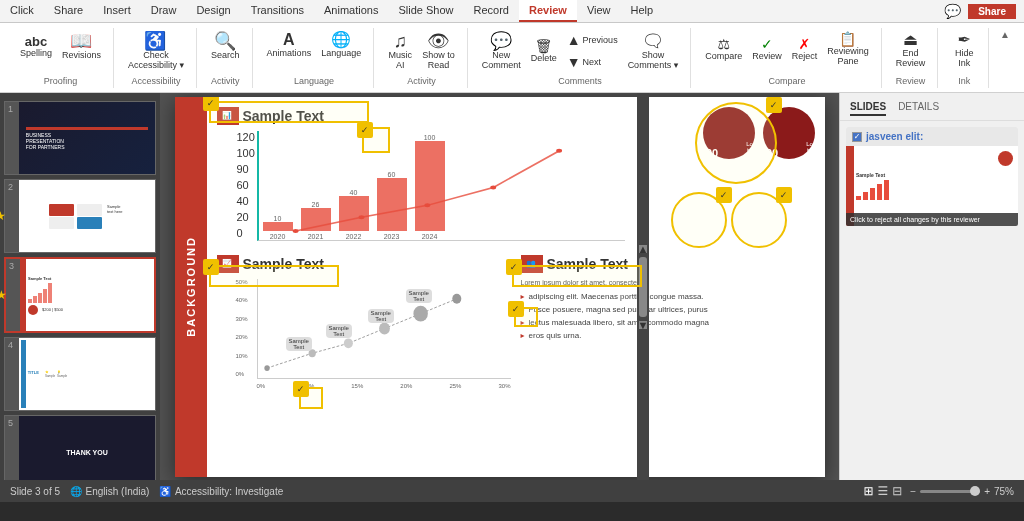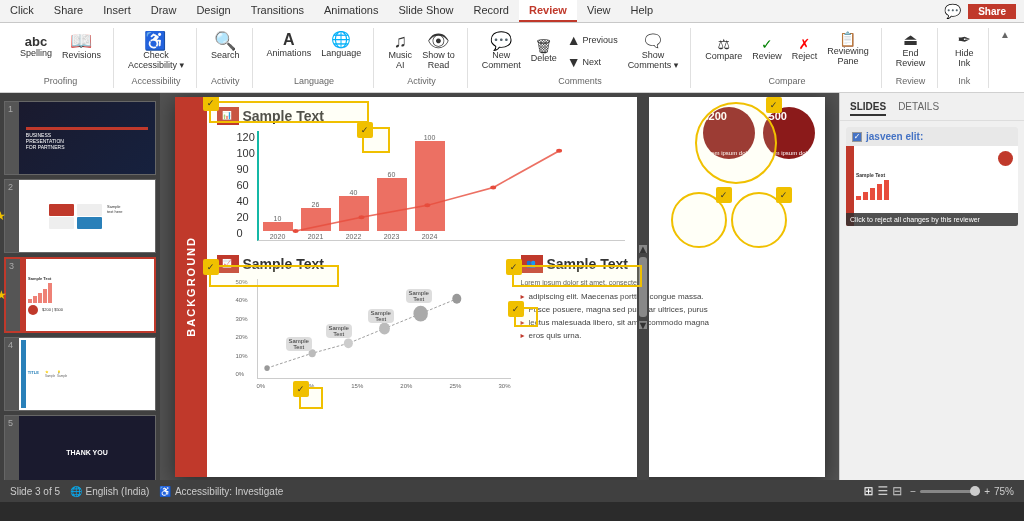--- a/index.html
+++ b/index.html
@@ -80,21 +80,21 @@
     .chart-bar-item { display: flex; flex-direction: column; align-items: center; }
     .chart-bar-fill { background: #e74c3c; opacity: 0.8; width: 30px; }
     .chart-bar-label { font-size: 7px; color: #666; margin-top: 2px; }
 
     
     .slide-top-right { width: 180px; display: flex; flex-direction: column; gap: 4px; align-items: flex-end; }
     .big-circle { width: 75px; height: 75px; background: #c0392b; border-radius: 50%; display: flex; flex-direction: column; align-items: center; justify-content: center; color: white; }
     .big-circle .big-num { font-size: 18px; font-weight: bold; }
     .big-circle .big-sub { font-size: 7px; text-align: center; }
     .small-circles { display: flex; gap: 8px; align-items: center; }
-    .small-circle { width: 52px; height: 52px; background: #8b1a1a; border-radius: 50%; display: flex; flex-direction: column; align-items: flex-start; justify-content: center; color: white; gap: 28px; }
+    .small-circle { width: 52px; height: 52px; background: #8b1a1a; border-radius: 50%; display: flex; flex-direction: row; align-items: flex-end; justify-content: center; color: white; gap: 28px; }
     .small-circle .s-num { font-size: 11px; font-weight: bold; }
     .small-circle .s-sub { font-size: 6px; text-align: center; }
 
     
     .slide-bottom { display: flex; gap: 10px; }
     .slide-bottom-left { flex: 1; }
     .slide-bottom-right { flex: 1; }
 
     
     .scatter-chart { height: 100px; position: relative; border-left: 1px solid #ccc; border-bottom: 1px solid #ccc; margin: 0 0 4px 20px; }

